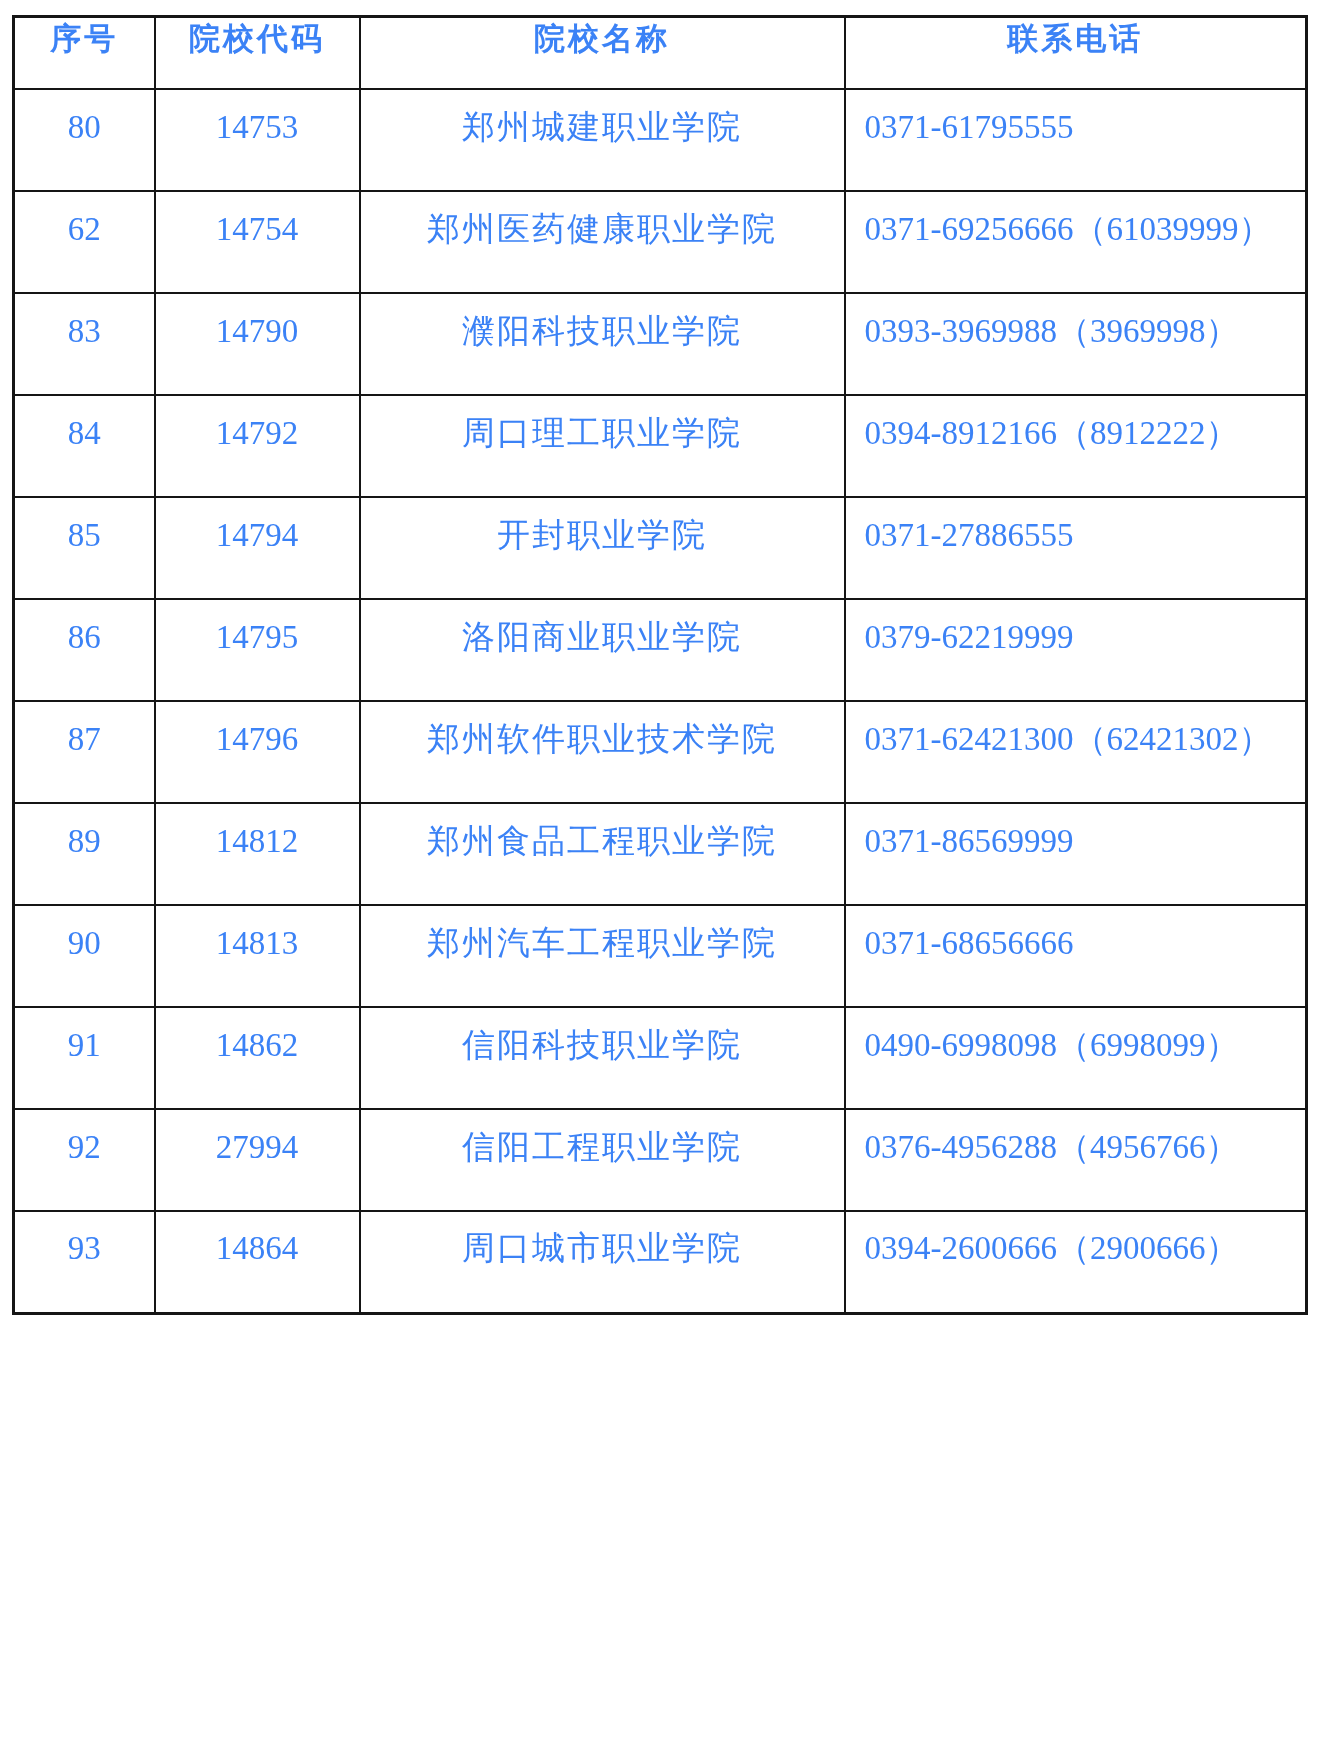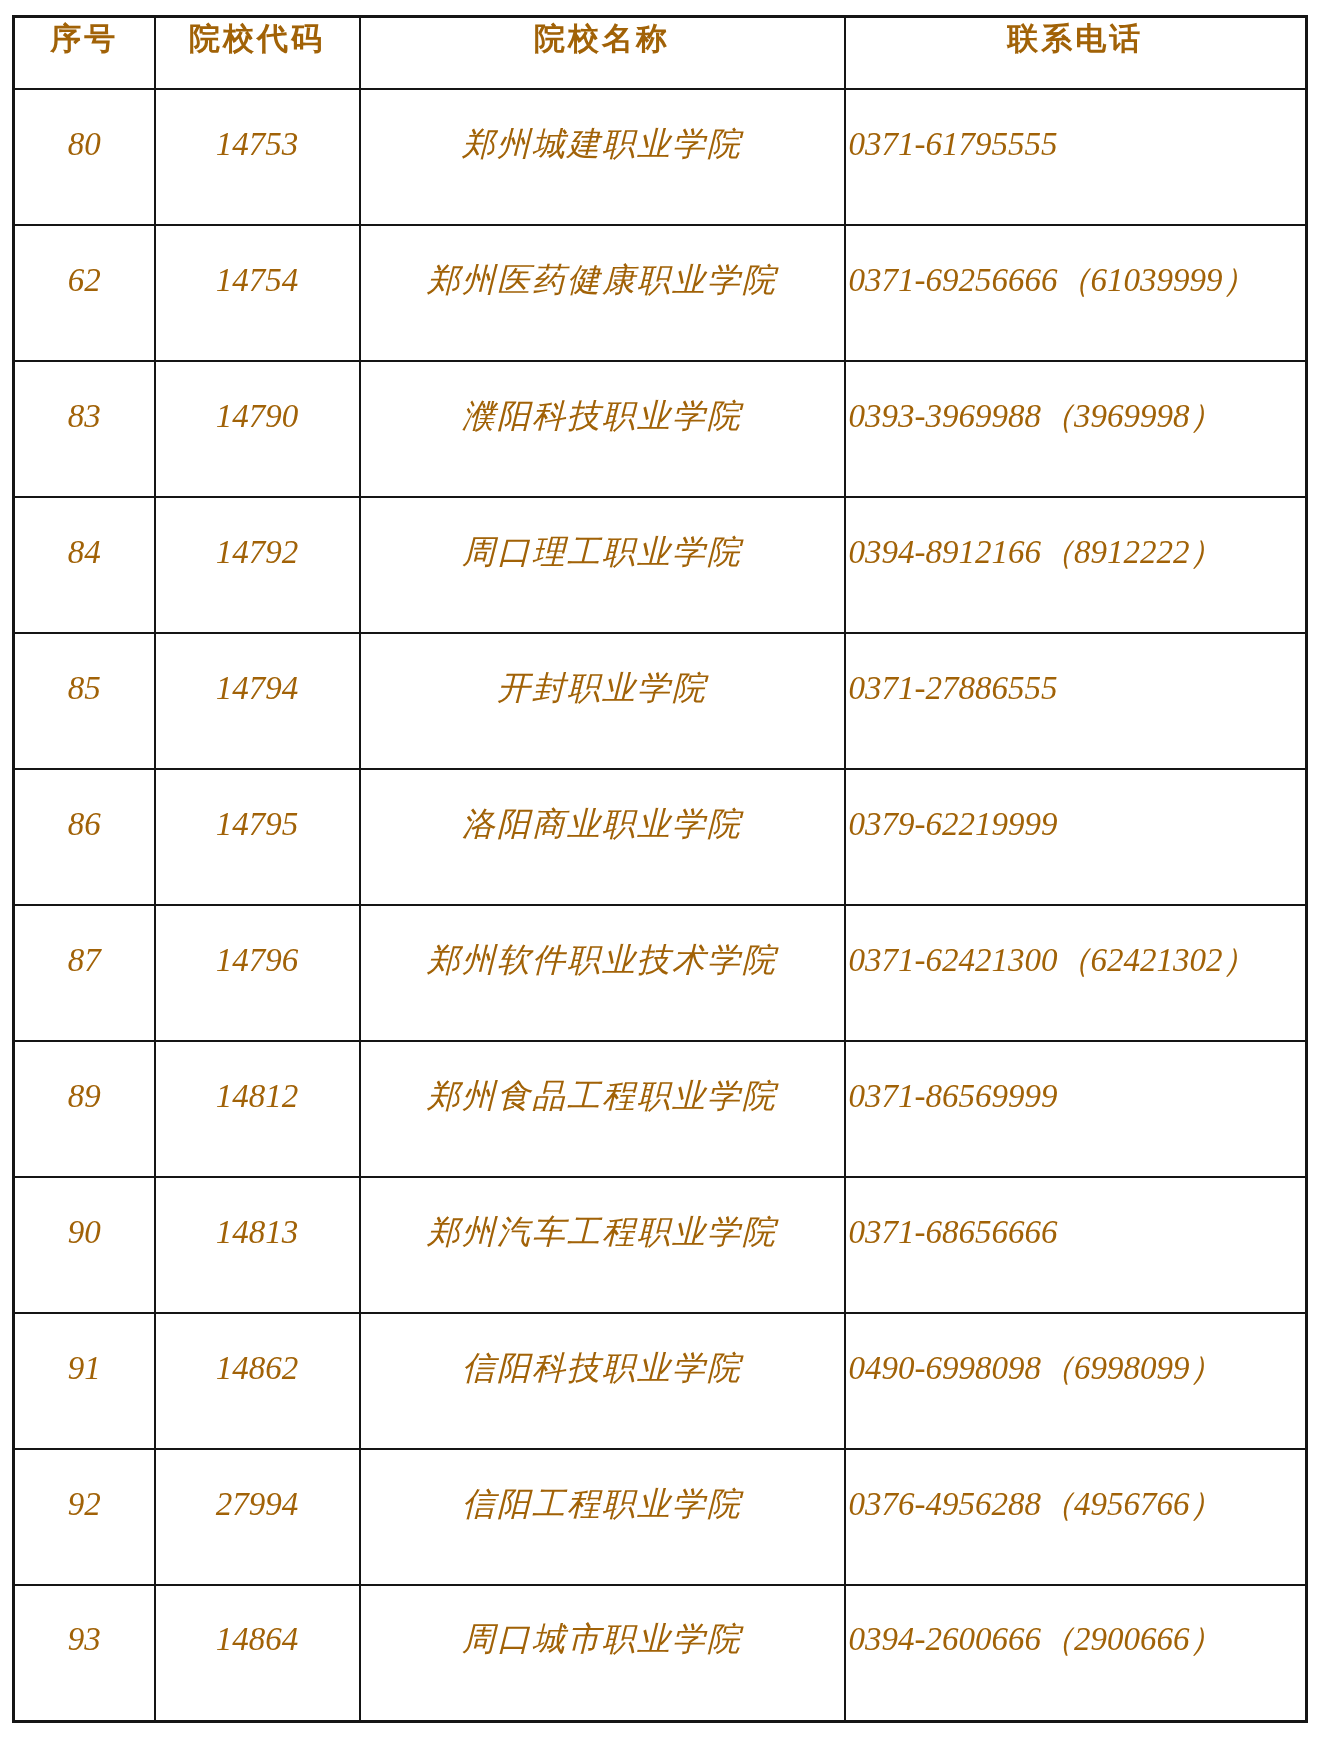--- a/index.html
+++ b/index.html
@@ -15,35 +15,34 @@
     overflow: hidden;
   }
   table.inst {
     position: absolute;
     left: 12px;
     top: 15px;
     width: 1293px;
     border-collapse: collapse;
     table-layout: fixed;
     background: #ffffff;
-    color: #a16207;
+    color: #3b82f6;
     border: 3px solid #151515;
   }
   table.inst th,
   table.inst td {
     border: 2px solid #151515;
     overflow: hidden;
     white-space: nowrap;
   }
   table.inst thead tr {
     height: 71px;
   }
   table.inst tbody tr {
-    height: 136px;
-    font-style: italic;
+    height: 102px;
   }
   table.inst th {
     font-family: "Liberation Sans", "DejaVu Sans", sans-serif;
     font-weight: 700;
     font-size: 31px;
     letter-spacing: 3px;
     text-align: center;
     vertical-align: middle;
     padding: 0 0 28px 0;
   }
@@ -52,21 +51,21 @@
     font-size: 33px;
     text-align: center;
     vertical-align: middle;
     padding: 0 0 26px 0;
   }
   table.inst td.cell-name {
     letter-spacing: 2px;
   }
   table.inst td.cell-phone {
     text-align: left;
-    padding-left: 3px;
+    padding-left: 19px;
   }
 </style>
 </head>
 <body>
 
 <div class="sheet">
   <table class="inst">
     <colgroup>
       <col style="width:141px">
       <col style="width:205px">

